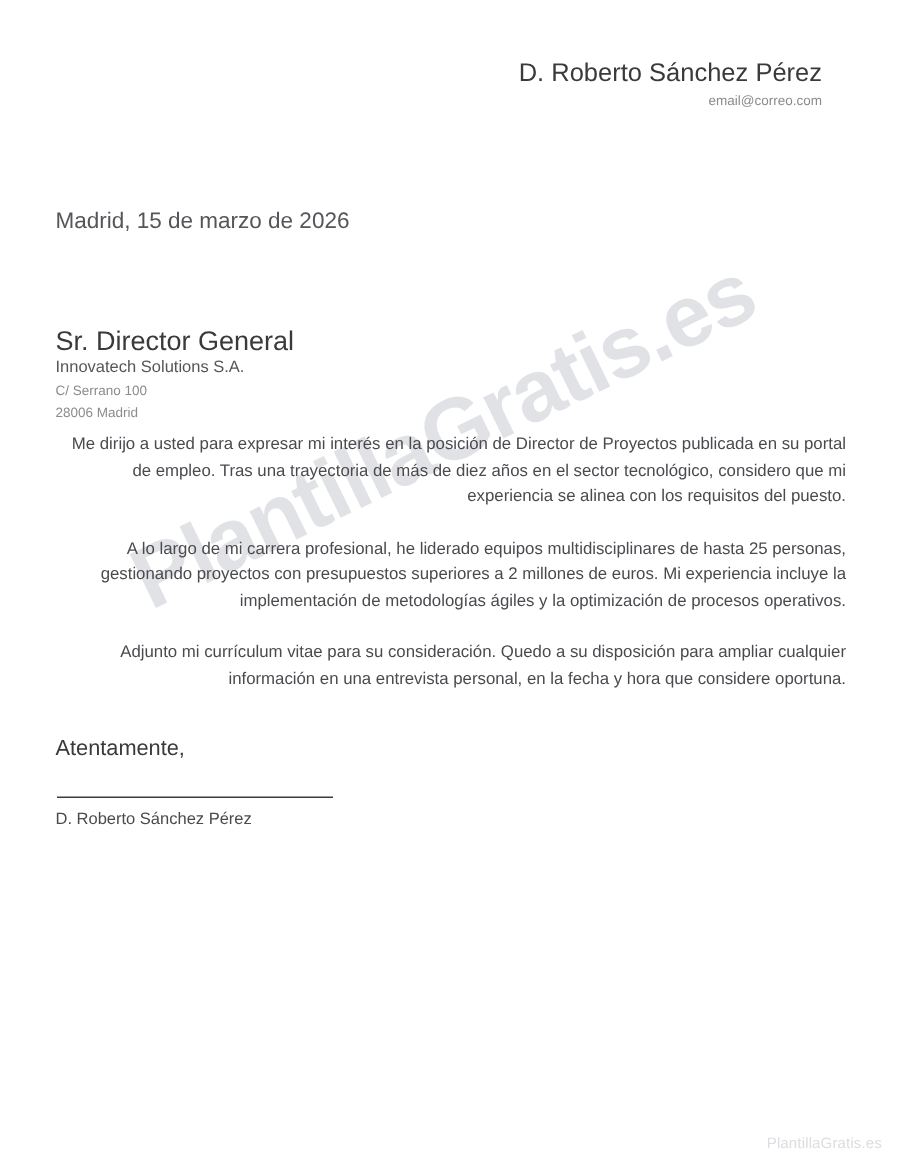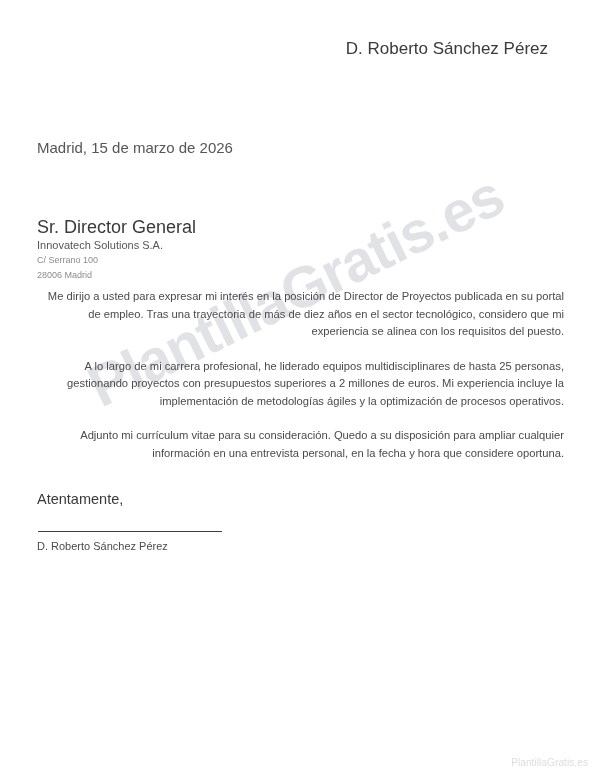--- a/index.html
+++ b/index.html
@@ -174,20 +174,21 @@
 <body>
 
 <div class="page">
 
   <div class="watermark-diagonal">PlantillaGratis.es</div>
 
   <div class="content">
 
     <div class="sender-block">
       <div class="sender-name">D. Roberto Sánchez Pérez</div>
+      <div class="sender-line">email@correo.com</div>
     </div>
 
     <div class="date-line">Madrid, 15 de marzo de 2026</div>
 
     <div class="recipient-block">
       <div class="recipient-title">Sr. Director General</div>
       <div class="recipient-company">Innovatech Solutions S.A.</div>
       <div class="recipient-line">C/ Serrano 100</div>
       <div class="recipient-line">28006 Madrid</div>
     </div>

